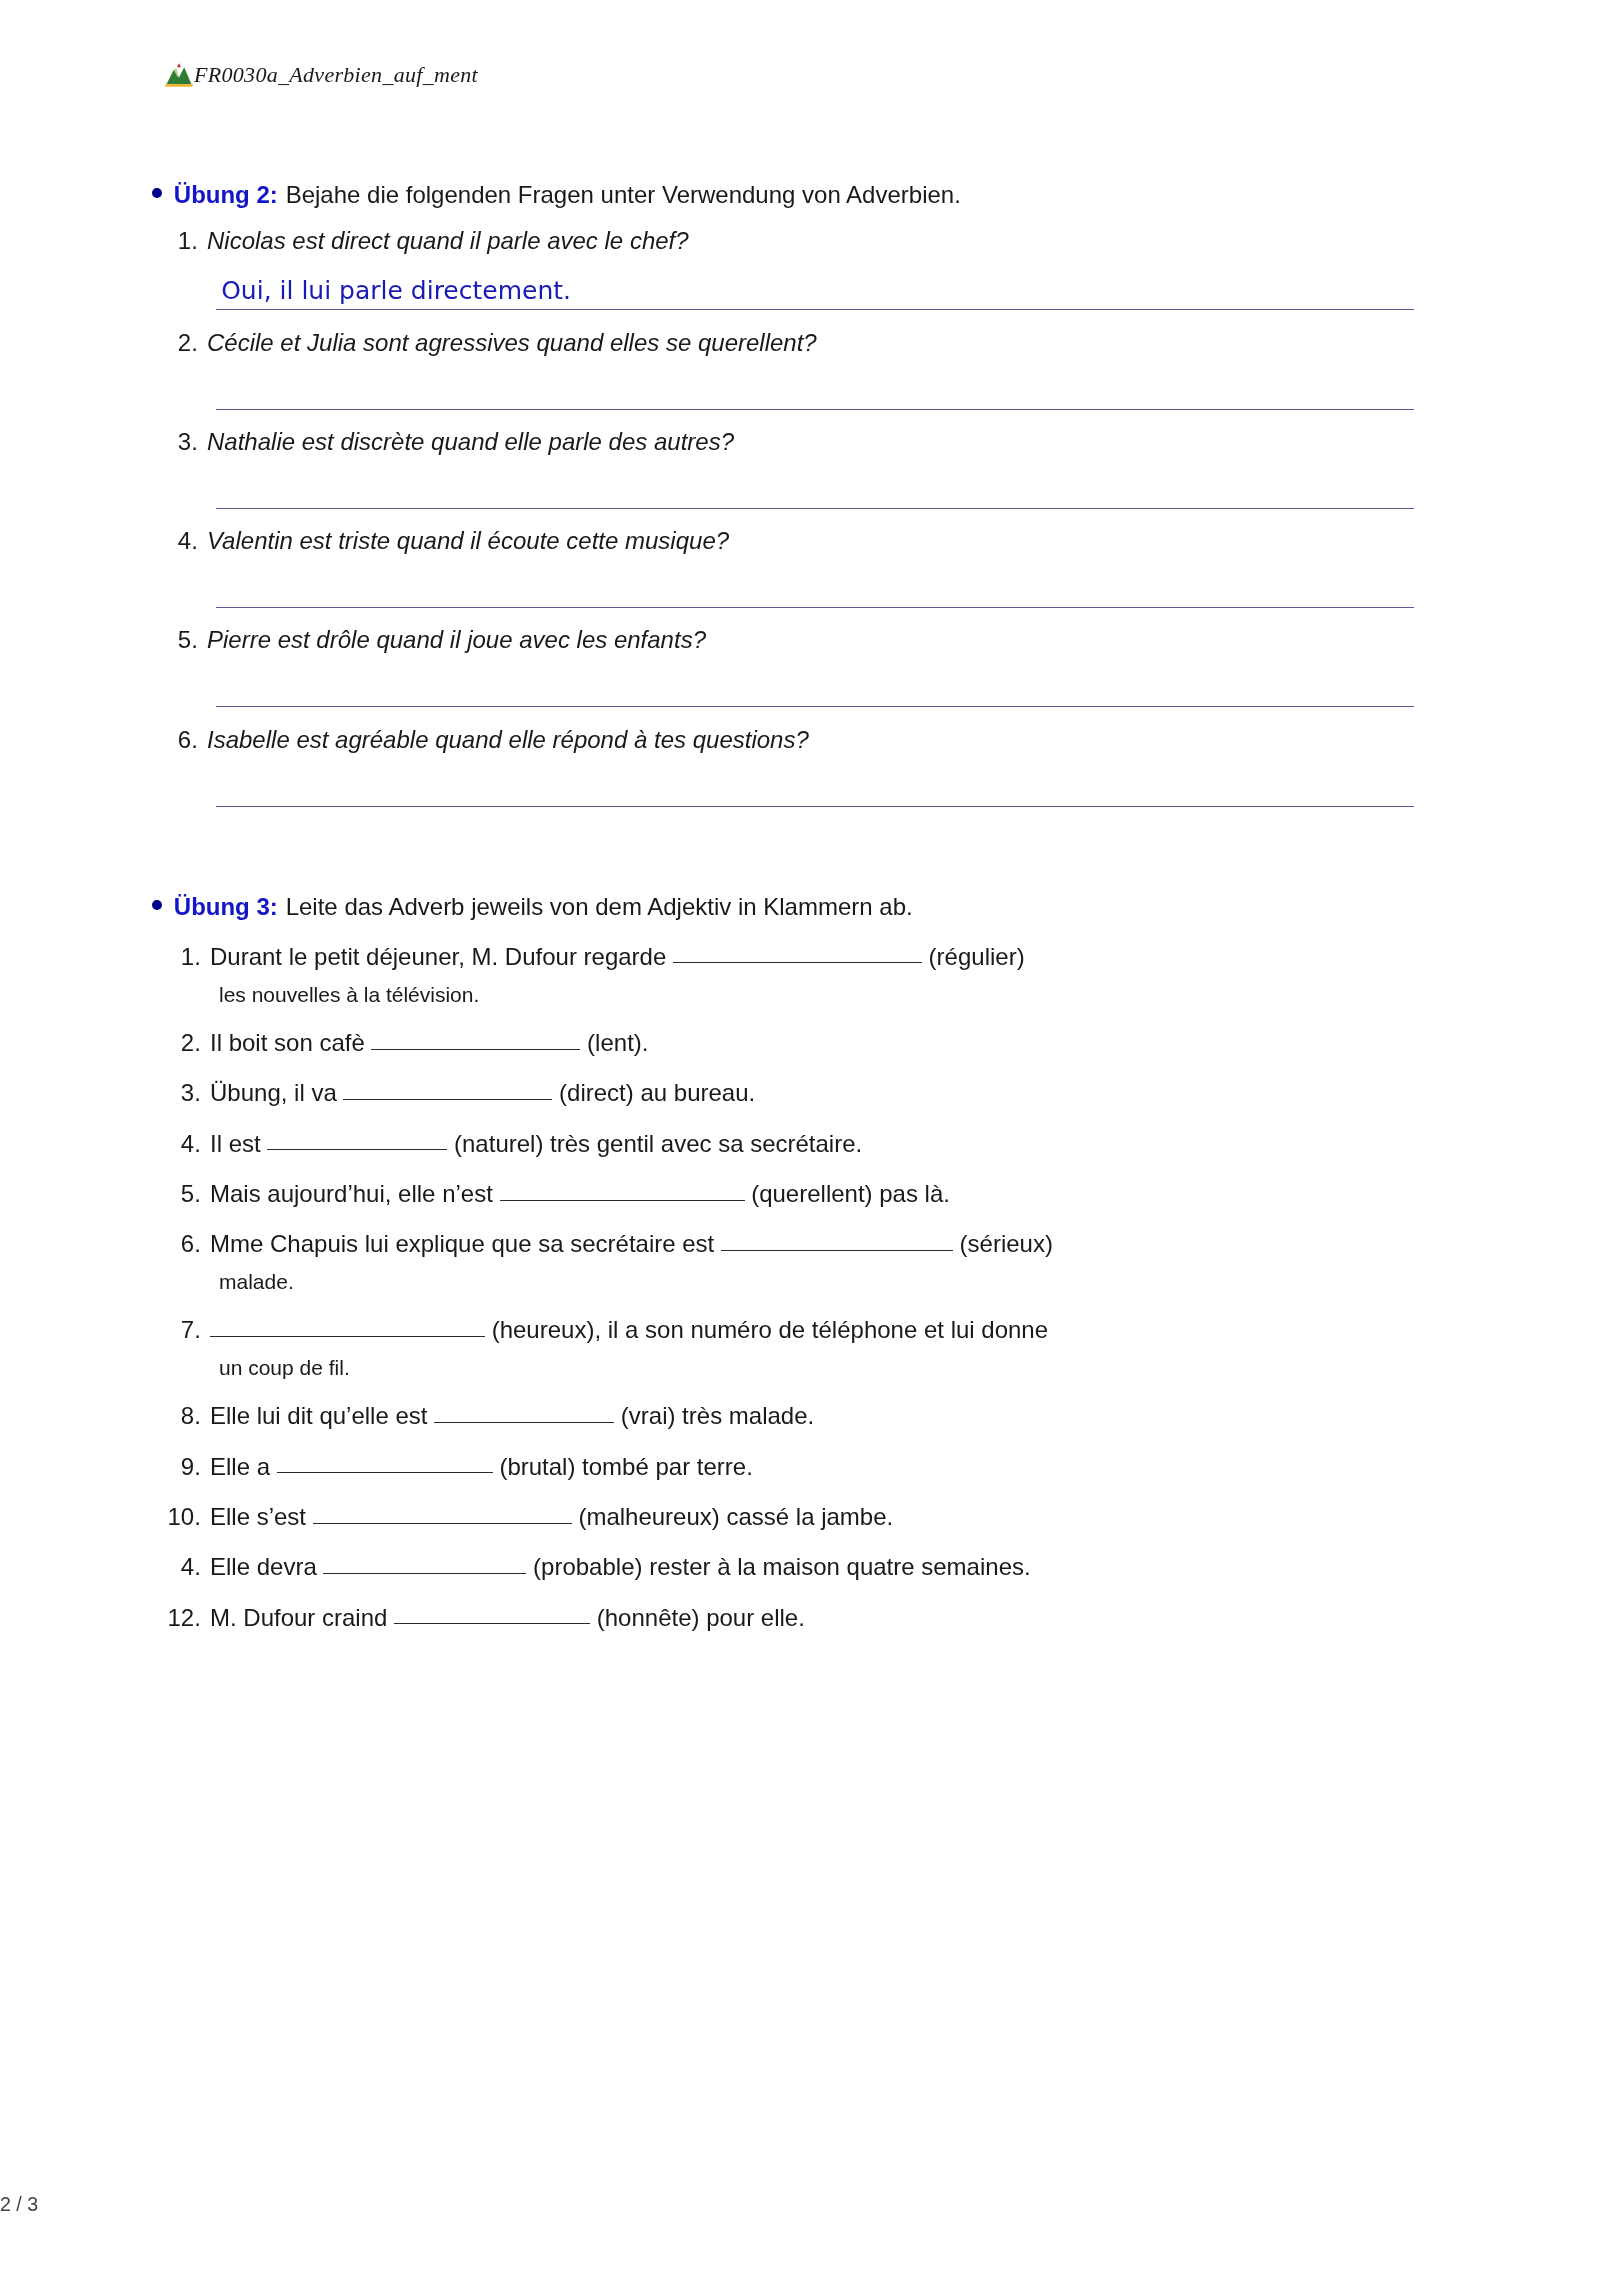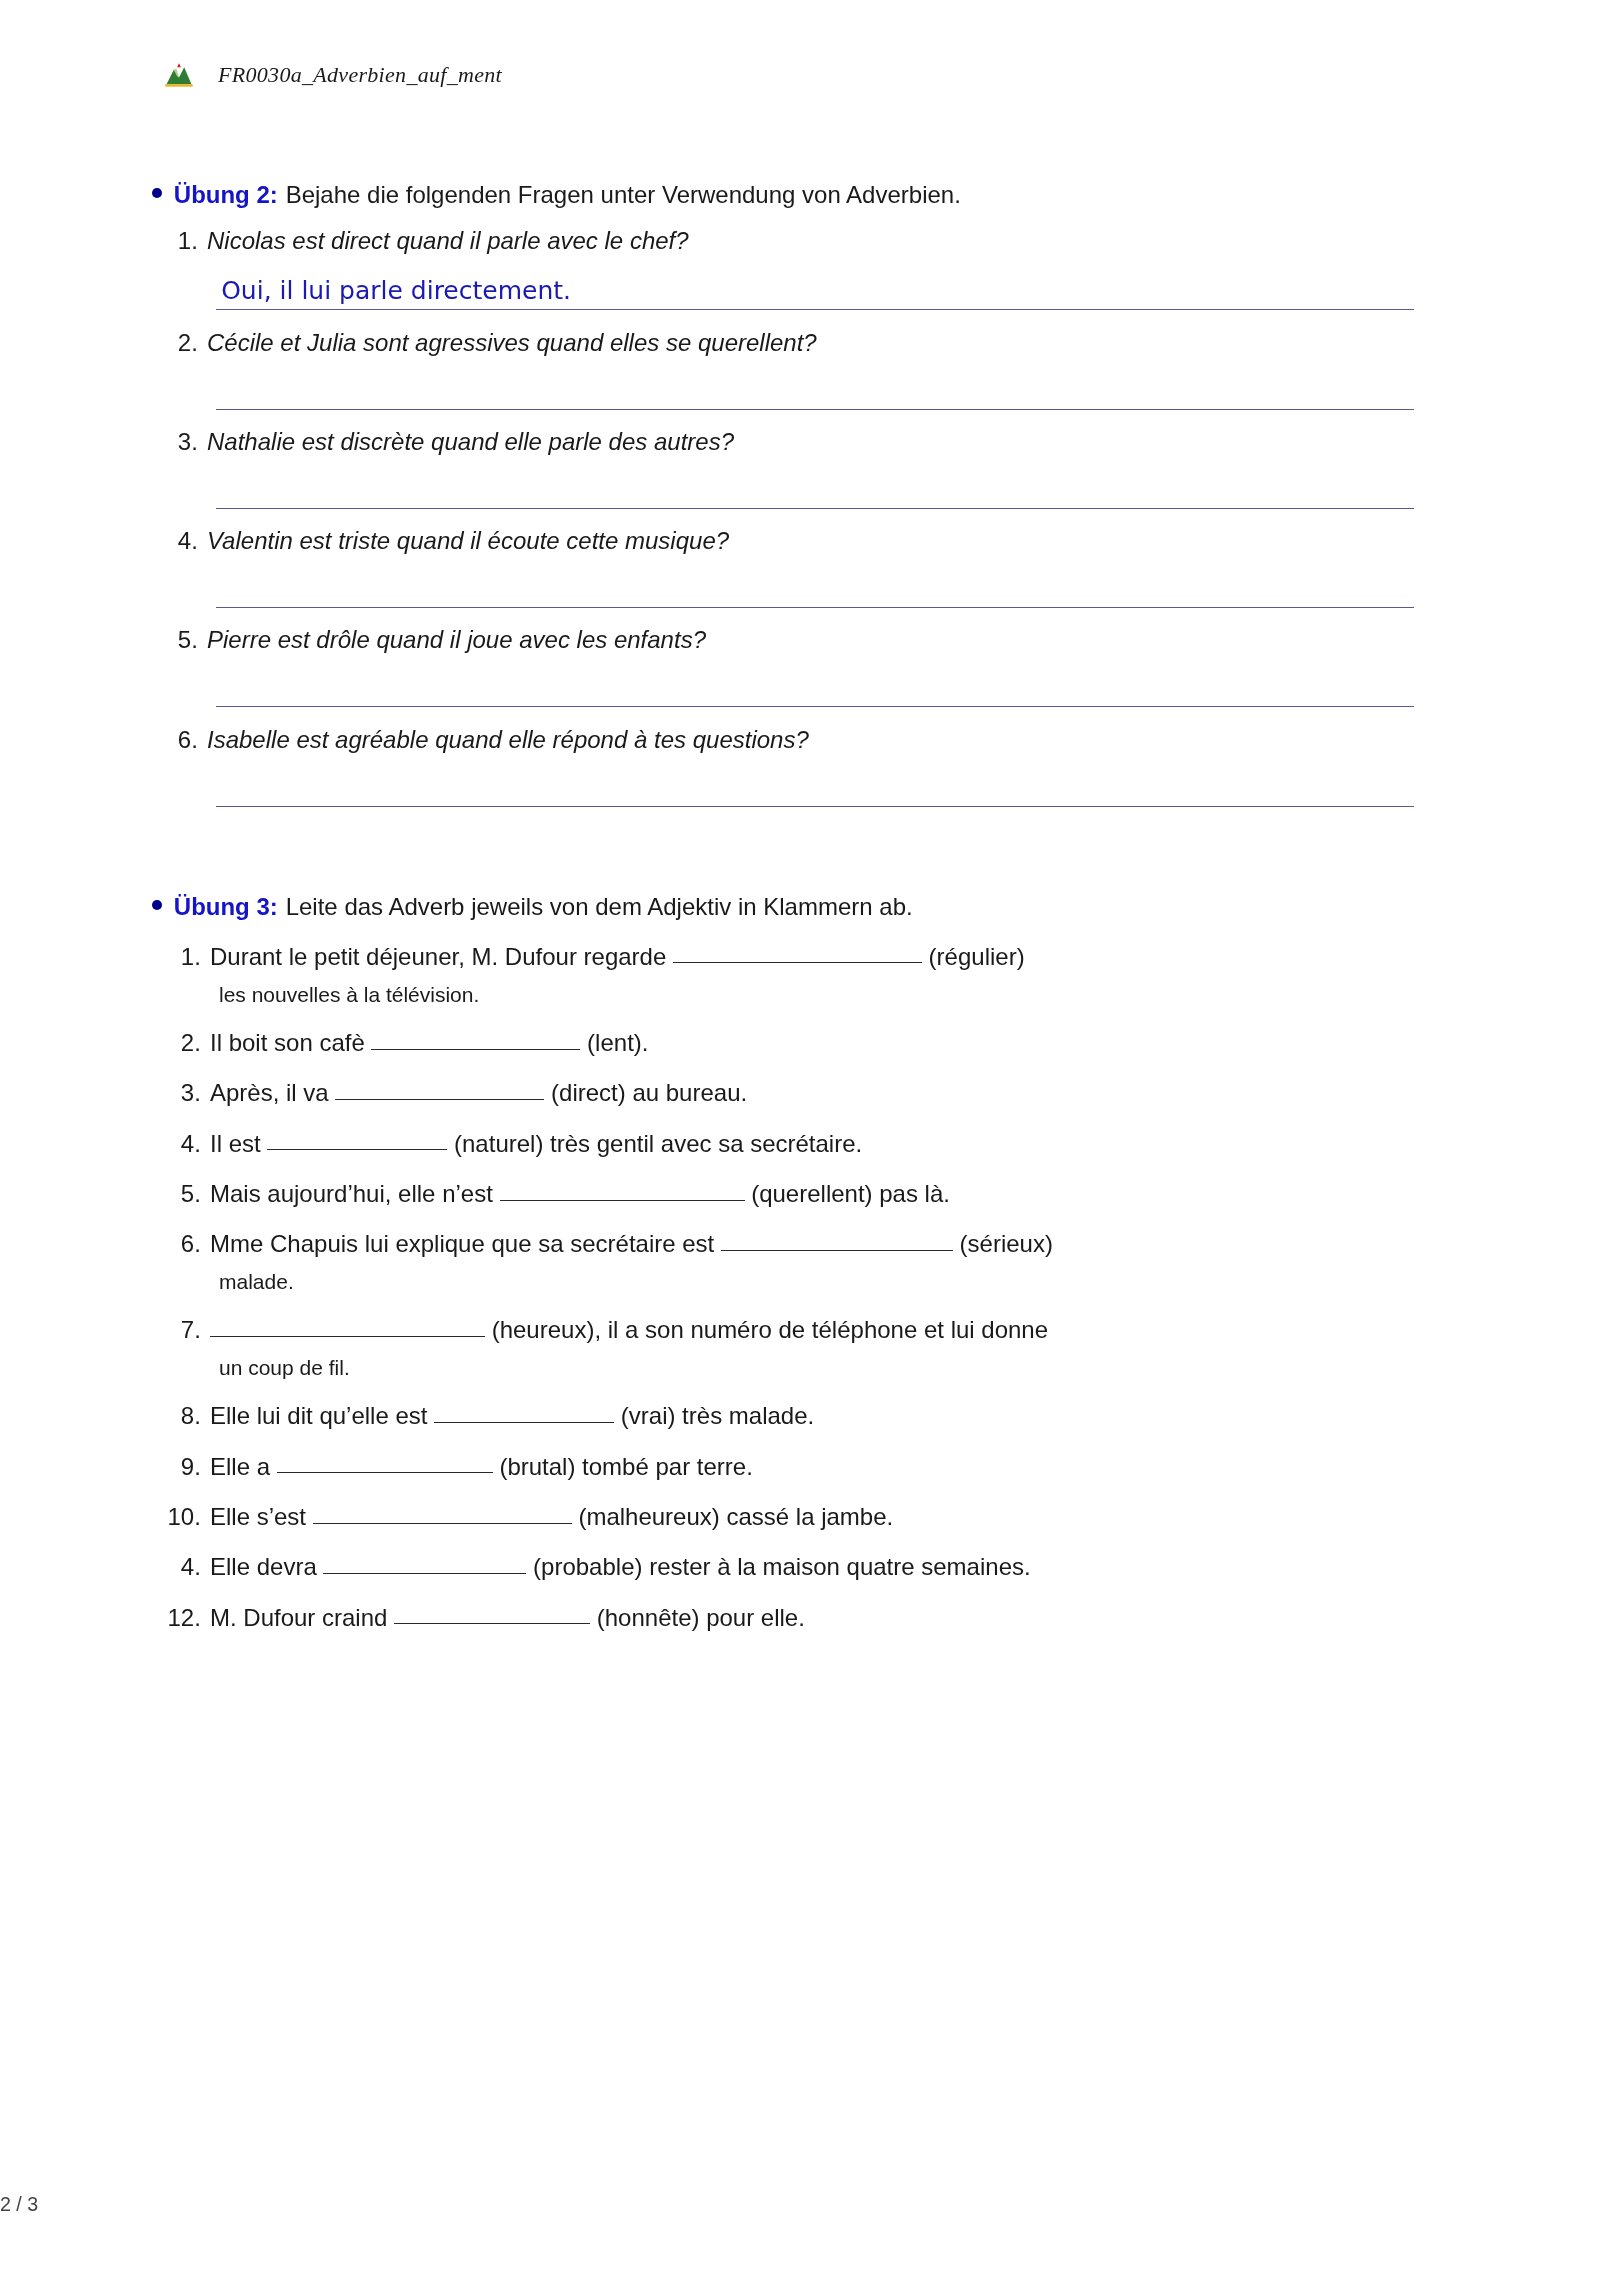--- a/index.html
+++ b/index.html
@@ -24,21 +24,21 @@
     padding: 0;
   }
 
   
   .header {
     position: absolute;
     left: 164px;
     top: 62px;
     display: flex;
     align-items: center;
-    gap: 24px;
+    gap: 0;
   }
   .header-logo {
     width: 30px;
     height: 26px;
     position: relative;
   }
   .header-title {
     font-family: "Liberation Serif", serif;
     font-style: italic;
     font-size: 22px;
@@ -270,21 +270,21 @@
         <span class="f-body">
           <span>Il boit son cafè</span>
           <span class="blank" style="width:209px;height:26px;"></span>
           <span>(lent).</span>
         </span>
       </div>
 
       <div class="f-row">
         <span class="f-num">3.</span>
         <span class="f-body">
-          <span>Après, il va</span>
+          <span>Übung, il va</span>
           <span class="blank" style="width:209px;height:26px;"></span>
           <span>(direct) au bureau.</span>
         </span>
       </div>
 
       <div class="f-row">
         <span class="f-num">4.</span>
         <span class="f-body">
           <span>Il est</span>
           <span class="blank" style="width:180px;height:26px;"></span>

